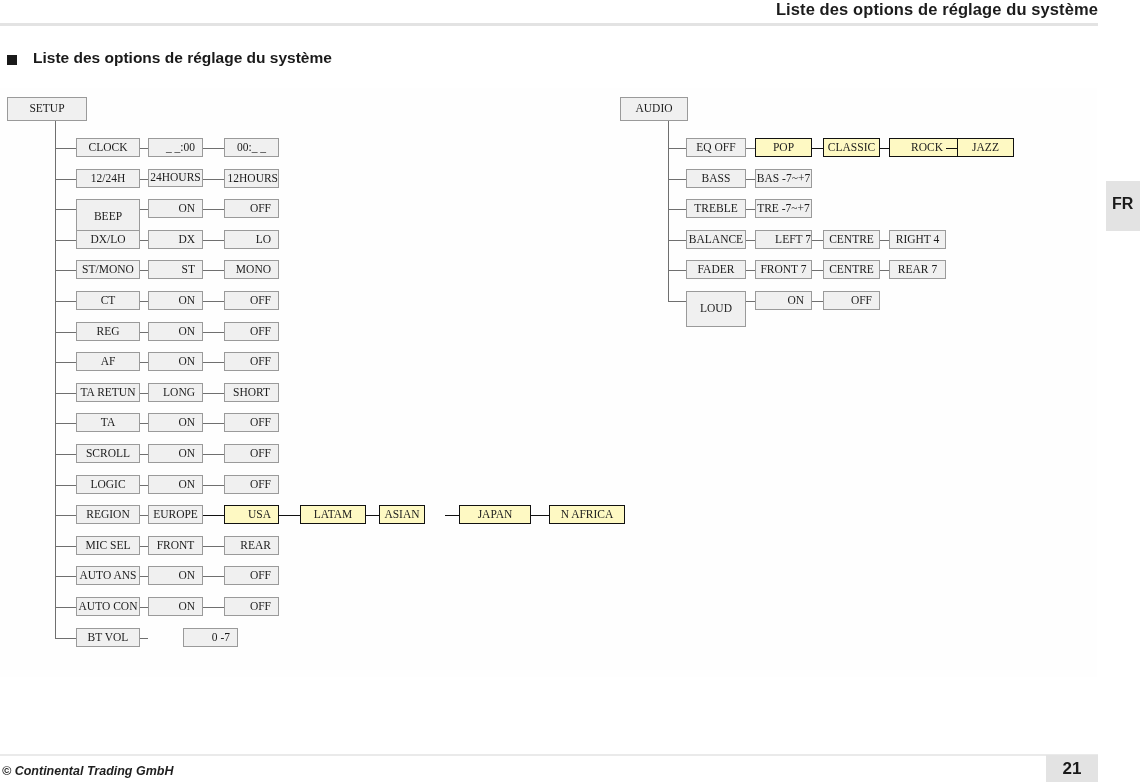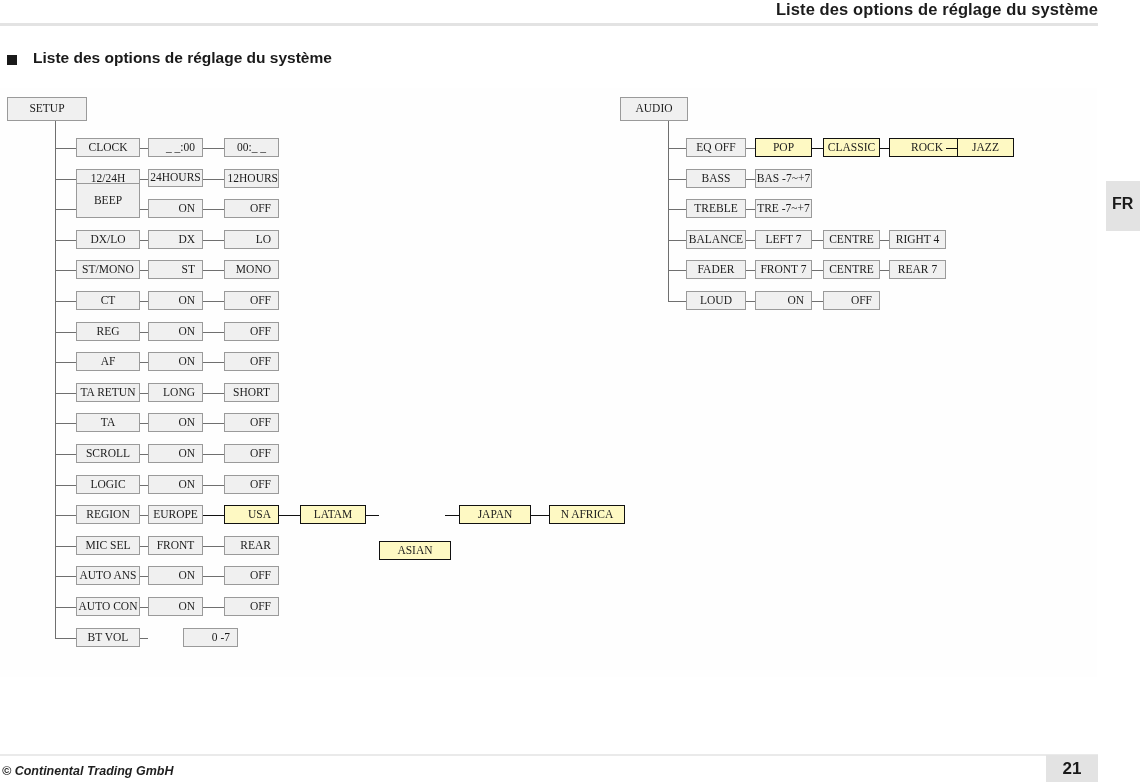--- a/index.html
+++ b/index.html
@@ -202,21 +202,21 @@
         </div>
         <div class="line-h" style="left: 140px; top: 91px; width: 8px;"></div>
         <div class="node row" style="left: 148px; top: 81px; width: 55px; height: 18px;">
           <span>24HOURS</span>
         </div>
         <div class="line-h" style="left: 203px; top: 91px; width: 21px;"></div>
         <div class="node row" style="left: 224px; top: 81px; width: 55px; height: 19px; text-align: right;">
           <span>12HOURS</span>
         </div>
         <div class="line-h" style="left: 55px; top: 121px; width: 21px;"></div>
-        <div class="node row" style="left: 76px; top: 95px; width: 64px; height: 35px;">
+        <div class="node row" style="left: 76px; top: 111px; width: 64px; height: 35px;">
           <span>BEEP</span>
         </div>
         <div class="line-h" style="left: 140px; top: 121px; width: 8px;"></div>
         <div class="node row txt-right" style="left: 148px; top: 111px; width: 55px; height: 19px;">
           <span>ON</span>
         </div>
         <div class="line-h" style="left: 203px; top: 121px; width: 21px;"></div>
         <div class="node row txt-right" style="left: 224px; top: 111px; width: 55px; height: 19px;">
           <span>OFF</span>
         </div>
@@ -338,21 +338,21 @@
         </div>
         <div class="line-h dark" style="left: 203px; top: 427px; width: 21px;"></div>
         <div class="node row dark txt-right" style="left: 224px; top: 417px; width: 55px; height: 19px;">
           <span>USA</span>
         </div>
         <div class="line-h dark" style="left: 279px; top: 427px; width: 21px;"></div>
         <div class="node row dark" style="left: 300px; top: 417px; width: 66px; height: 19px;">
           <span>LATAM</span>
         </div>
         <div class="line-h dark" style="left: 366px; top: 427px; width: 13px;"></div>
-        <div class="node row dark" style="left: 379px; top: 417px; width: 72px; height: 19px; margin-top: 36px;">
+        <div class="node row dark" style="left: 379px; top: 417px; width: 46px; height: 19px;">
           <span>ASIAN</span>
         </div>
         <div class="line-h dark" style="left: 445px; top: 427px; width: 14px;"></div>
         <div class="node row dark" style="left: 459px; top: 417px; width: 72px; height: 19px;">
           <span>JAPAN</span>
         </div>
         <div class="line-h dark" style="left: 531px; top: 427px; width: 18px;"></div>
         <div class="node row dark" style="left: 549px; top: 417px; width: 76px; height: 19px;">
           <span>N AFRICA</span>
         </div>
@@ -440,21 +440,21 @@
         </div>
         <div class="line-h" style="left: 746px; top: 121px; width: 9px;"></div>
         <div class="node row" style="left: 755px; top: 111px; width: 57px; height: 19px;">
           <span>TRE -7~+7</span>
         </div>
         <div class="line-h" style="left: 668px; top: 152px; width: 18px;"></div>
         <div class="node row" style="left: 686px; top: 142px; width: 60px; height: 19px;">
           <span>BALANCE</span>
         </div>
         <div class="line-h" style="left: 746px; top: 152px; width: 9px;"></div>
-        <div class="node row" style="left: 755px; top: 142px; width: 57px; height: 19px;">
+        <div class="node row" style="left: 755px; top: 142px; width: 57px; height: 19px; text-align: right;">
           <span>LEFT 7</span>
         </div>
         <div class="line-h" style="left: 812px; top: 152px; width: 11px;"></div>
         <div class="node row" style="left: 823px; top: 142px; width: 57px; height: 19px;">
           <span>CENTRE</span>
         </div>
         <div class="line-h" style="left: 880px; top: 152px; width: 9px;"></div>
         <div class="node row" style="left: 889px; top: 142px; width: 57px; height: 19px;">
           <span>RIGHT 4</span>
         </div>
@@ -468,21 +468,21 @@
         </div>
         <div class="line-h" style="left: 812px; top: 182px; width: 11px;"></div>
         <div class="node row" style="left: 823px; top: 172px; width: 57px; height: 19px;">
           <span>CENTRE</span>
         </div>
         <div class="line-h" style="left: 880px; top: 182px; width: 9px;"></div>
         <div class="node row" style="left: 889px; top: 172px; width: 57px; height: 19px;">
           <span>REAR 7</span>
         </div>
         <div class="line-h" style="left: 668px; top: 213px; width: 18px;"></div>
-        <div class="node row" style="left: 686px; top: 203px; width: 60px; height: 19px;">
+        <div class="node row" style="left: 686px; top: 203px; width: 60px; height: 36px;">
           <span>LOUD</span>
         </div>
         <div class="line-h" style="left: 746px; top: 213px; width: 9px;"></div>
         <div class="node row txt-right" style="left: 755px; top: 203px; width: 57px; height: 19px;">
           <span>ON</span>
         </div>
         <div class="line-h" style="left: 812px; top: 213px; width: 11px;"></div>
         <div class="node row txt-right" style="left: 823px; top: 203px; width: 57px; height: 19px;">
           <span>OFF</span>
         </div>

